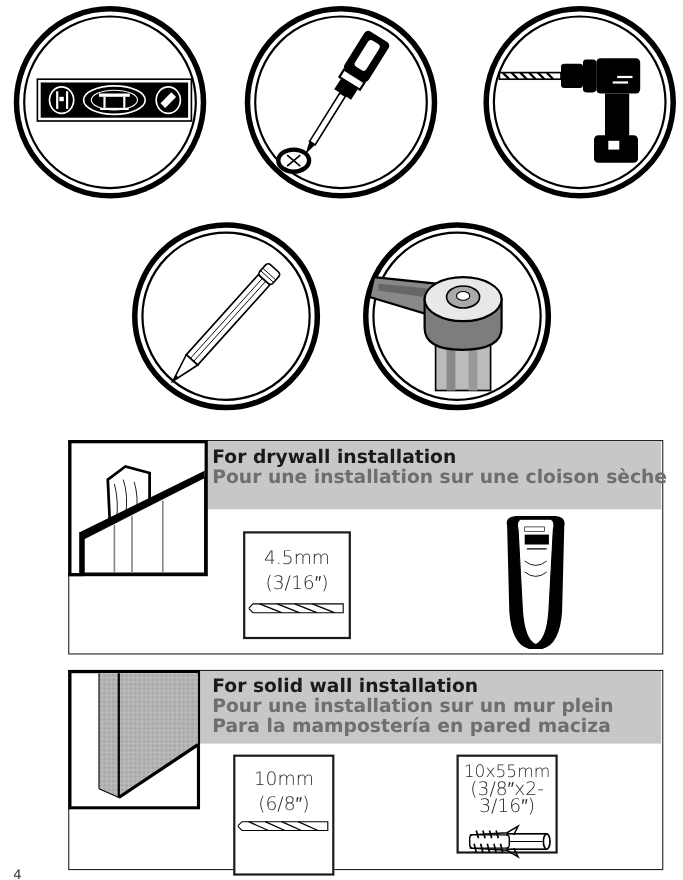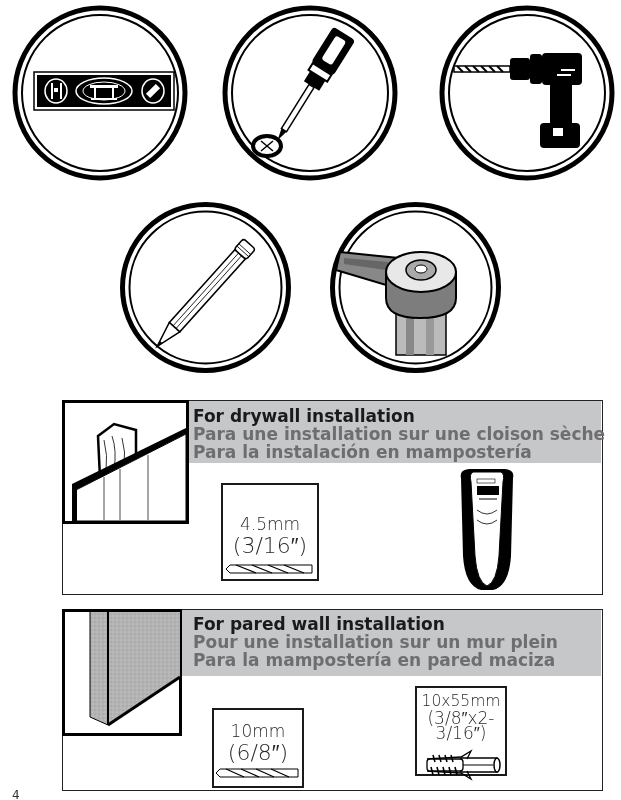--- a/index.html
+++ b/index.html
@@ -6,21 +6,21 @@
   body { width: 621px; height: 800px; position: relative; overflow: hidden; font-family: "DejaVu Sans", sans-serif; }
   .abs { position: absolute; }
   .tool-circle { position: absolute; }
   .section-box { position: absolute; border: 1.5px solid #222; box-sizing: border-box; background: #fff; }
   .band { position: absolute; background: #c6c7c8; }
   .title-lines { position: absolute; font-weight: bold; font-size: 17px; line-height: 18px; white-space: nowrap; }
   .line-en { color: #1a1a1a; }
   .line-fr, .line-es { color: #6e6e70; }
   .spec-box { position: absolute; border: 2.5px solid #1a1a1a; box-sizing: border-box; background: #fff; text-align: center; font-family: "DejaVu Sans", sans-serif; color: #2a2a2a; font-weight: 300; }
   .spec-main { font-size: 17px; line-height: 22px; }
-  .spec-sub { font-size: 22px; line-height: 22px; }
+  .spec-sub { font-size: 17px; line-height: 22px; }
   .spec-sub-small { font-size: 17px; line-height: 15px; }
   .page-num { position: absolute; left: 12px; top: 788px; font-size: 12px; color: #333; }
 </style>
 </head>
 <body>
 
 <div class="tool-circle" style="left:10px; top:3px; width:180px; height:180px;">
   <svg width="180" height="180" viewBox="0 0 180 180">
     <ellipse cx="90" cy="90" rx="85" ry="85" fill="#fff" stroke="#000" stroke-width="5"></ellipse>
     <ellipse cx="90" cy="90" rx="78" ry="78" fill="none" stroke="#000" stroke-width="2"></ellipse>
@@ -113,41 +113,40 @@
     <ellipse cx="93" cy="72" rx="35" ry="20" fill="#e8e8e8" stroke="#000" stroke-width="2"></ellipse>
     <ellipse cx="93" cy="70" rx="15" ry="10" fill="#aaa" stroke="#000" stroke-width="1.5"></ellipse>
     <ellipse cx="93" cy="69" rx="6" ry="4" fill="#fff" stroke="#000" stroke-width="1"></ellipse>
   </svg>
 </div>
 
 <div class="section-box" style="left:62px; top:400px; width:541px; height:195px;"></div>
 <div class="band" style="left:188px; top:401px; width:413px; height:62px;"></div>
 <div class="title-lines" style="left:193px; top:407px;">
   <div class="line-en">For drywall installation</div>
-  <div class="line-fr">Para une installation sur une cloison sèche</div>
-  <div class="line-es">Para la instalación en mampostería</div>
+  <div class="line-fr">Pour une installation sur une cloison sèche</div>
 </div>
 
 <div class="abs" style="left:62px; top:400px; width:127px; height:124px;">
   <svg width="127" height="124" viewBox="0 0 127 124">
     <rect x="1.5" y="1.5" width="124" height="121" fill="#fff" stroke="#000" stroke-width="3"></rect>
     <polygon points="36,36 52,24 74,30 74,70 38,78" fill="#fff" stroke="#000" stroke-width="2.5"></polygon>
     <path d="M42 40 Q46 55 44 72 M50 36 Q55 50 52 70 M60 38 Q64 52 62 66" stroke="#000" stroke-width="0.8" fill="none"></path>
     <polygon points="10,84 124,28 124,34 14,90" fill="#000"></polygon>
     <polygon points="14,90 124,34 124,121 14,121" fill="#fff" stroke="#000" stroke-width="1"></polygon>
     <rect x="10" y="84" width="5" height="38" fill="#000"></rect>
     <line x1="42" y1="77" x2="42" y2="121" stroke="#888" stroke-width="1.5"></line>
     <line x1="58" y1="69" x2="58" y2="121" stroke="#888" stroke-width="1.5"></line>
     <line x1="86" y1="55" x2="86" y2="121" stroke="#888" stroke-width="1.5"></line>
     <rect x="0" y="121" width="14" height="3" fill="#000"></rect>
   </svg>
 </div>
 
 <div class="spec-box" style="left:221px; top:483px; width:98px; height:98px;">
-  <div class="spec-main" style="margin-top:28px;">4.5mm</div>
+  <div class="spec-main" style="margin-top:12px;">4.5mm</div>
   <div class="spec-sub">(3/16″)</div>
   <svg width="88" height="12" viewBox="0 0 88 12" style="margin-top:6px;">
     <polygon points="0,6 4,2 86,2 86,10 4,10" fill="#fff" stroke="#000" stroke-width="1"></polygon>
     <g stroke="#000" stroke-width="1.2">
       <line x1="10" y1="2" x2="30" y2="10"></line>
         <line x1="26" y1="2" x2="46" y2="10"></line>
       <line x1="42" y1="2" x2="62" y2="10"></line>
         <line x1="58" y1="2" x2="78" y2="10"></line>
     </g>
   </svg>
@@ -161,21 +160,21 @@
     <rect x="22" y="13" width="18" height="4" fill="#fff" stroke="#000" stroke-width="0.6"></rect>
     <line x1="24" y1="33" x2="42" y2="33" stroke="#000" stroke-width="1"></line>
     <path d="M22 44 Q32 52 42 44" stroke="#000" stroke-width="0.8" fill="none"></path>
     <path d="M22 54 Q32 62 42 54" stroke="#000" stroke-width="0.8" fill="none"></path>
   </svg>
 </div>
 
 <div class="section-box" style="left:62px; top:609px; width:541px; height:182px;"></div>
 <div class="band" style="left:181px; top:610px; width:420px; height:66px;"></div>
 <div class="title-lines" style="left:193px; top:615px;">
-  <div class="line-en">For pared wall installation</div>
+  <div class="line-en">For solid wall installation</div>
   <div class="line-fr">Pour une installation sur un mur plein</div>
   <div class="line-es">Para la mampostería en pared maciza</div>
 </div>
 
 <div class="abs" style="left:62px; top:609px; width:120px; height:127px;">
   <svg width="120" height="127" viewBox="0 0 120 127">
     <defs>
       <pattern id="speckle" width="4" height="4" patternUnits="userSpaceOnUse">
         <rect width="4" height="4" fill="#b4b4b4"></rect>
         <circle cx="1" cy="1" r="0.6" fill="#8e8e8e"></circle>
@@ -185,21 +184,21 @@
     <rect x="1.5" y="1.5" width="117" height="124" fill="#fff" stroke="#000" stroke-width="3"></rect>
     <polygon points="28,3 46,3 46,116 28,108" fill="url(#speckle)"></polygon>
     <polygon points="46,3 118,3 118,68 46,116" fill="url(#speckle)"></polygon>
     <line x1="46" y1="3" x2="46" y2="116" stroke="#000" stroke-width="2"></line>
     <line x1="28" y1="3" x2="28" y2="108" stroke="#000" stroke-width="1"></line>
     <line x1="46" y1="116" x2="118" y2="68" stroke="#000" stroke-width="3"></line>
     <line x1="28" y1="108" x2="46" y2="116" stroke="#000" stroke-width="1"></line>
   </svg>
 </div>
 
-<div class="spec-box" style="left:212px; top:708px; width:92px; height:80px;">
+<div class="spec-box" style="left:212px; top:686px; width:92px; height:110px;">
   <div class="spec-main" style="margin-top:10px;">10mm</div>
   <div class="spec-sub">(6/8″)</div>
   <svg width="84" height="12" viewBox="0 0 84 12" style="margin-top:3px;">
     <polygon points="0,6 4,2 82,2 82,10 4,10" fill="#fff" stroke="#000" stroke-width="1"></polygon>
     <g stroke="#000" stroke-width="1.2">
       <line x1="10" y1="2" x2="28" y2="10"></line>
         <line x1="25" y1="2" x2="43" y2="10"></line>
       <line x1="40" y1="2" x2="58" y2="10"></line>
         <line x1="55" y1="2" x2="73" y2="10"></line>
     </g>

